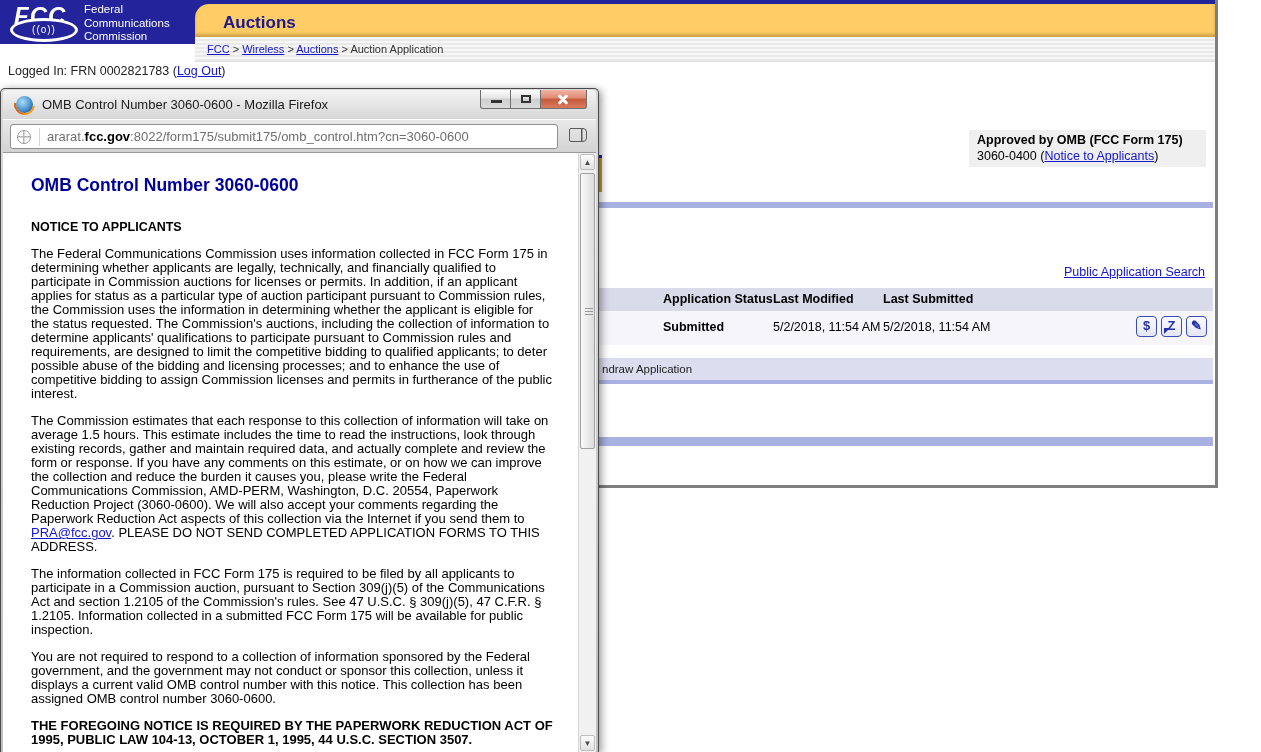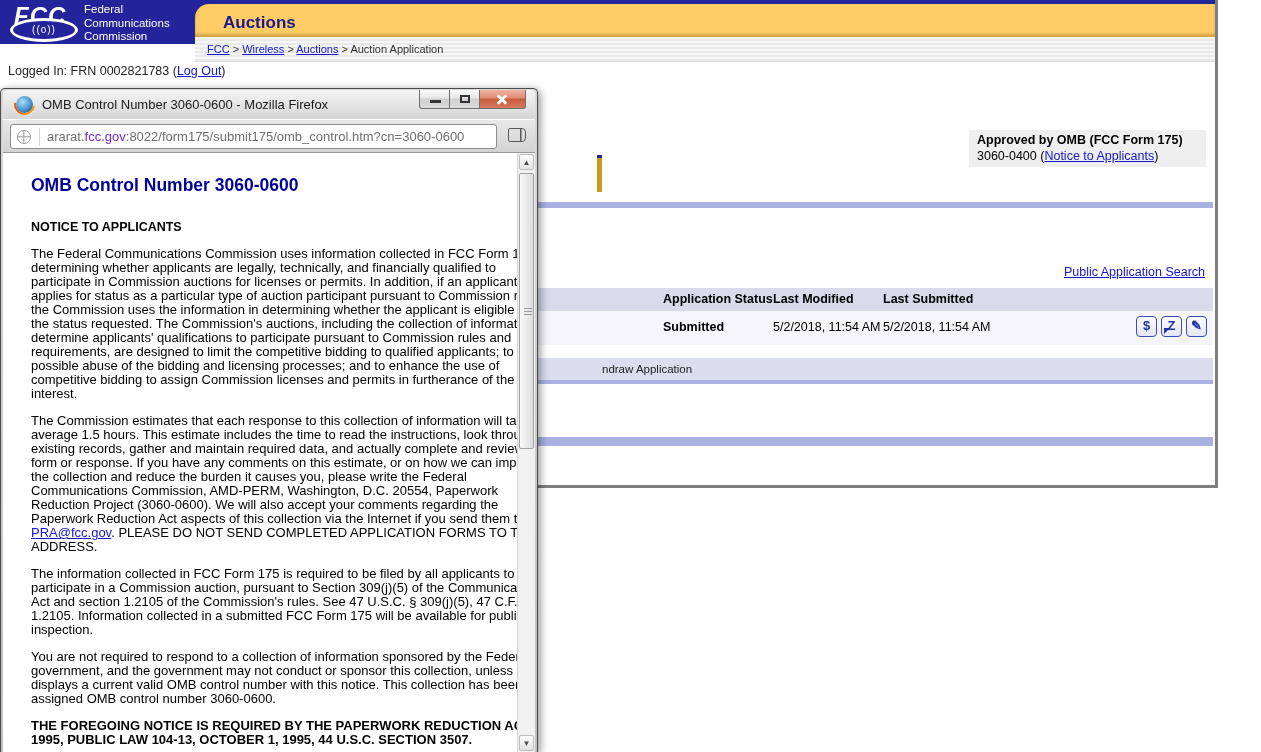--- a/index.html
+++ b/index.html
@@ -37,21 +37,21 @@
   .tbl-row .cell { position:absolute; top:9px; font-size:12.5px; }
   .col1 { left:655px;font-weight:bold; } .col2 { left:765px; } .col3 { left:875px; }
   .row-icons { position:absolute; top:5px; right:6px; display:flex; gap:4px; }
   .sq-icon { width:21px; height:21px; border:1.5px solid #3b4db0; border-radius:4px; background:linear-gradient(#fafaff,#e4e6f5); color:#2233aa; font-weight:bold; font-size:13px; text-align:center; line-height:18px; position:relative; cursor:pointer; }
   .icon-z::after { content:""; position:absolute; left:2px; bottom:2px; border-style:solid; border-width:6px 6px 0 0; border-color:#2233aa transparent transparent transparent; }
   .partial-bar { position:absolute; left:8px; top:358px; width:1205px; height:26px; background:#DCDEF0; border-bottom:4px solid #A8B1E1; }
   .partial-bar span { position:absolute; left:594px; top:5px; font-size:11.5px; color:#222; }
   .divider2 { position:absolute; left:8px; top:437px; width:1205px; height:9px; background:#A8B1E1; }
 
   
-  .ff-window { position:absolute; left:0; top:88px; width:538px; height:664px; z-index:10;
+  .ff-window { position:absolute; left:0; top:88px; width:599px; height:664px; z-index:10;
     background:linear-gradient(#d9d9d9,#bfbfbf); border:1px solid #4a4a4a; border-bottom:none; border-radius:5px 5px 0 0; box-shadow:2px 2px 8px rgba(0,0,0,.45); }
   .ff-titlebar { position:absolute; left:2px; right:2px; top:1px; height:29px; background:linear-gradient(#f4f4f4,#d6d6d6); border-radius:4px 4px 0 0; }
   .ff-icon { position:absolute; left:13px; top:6px; width:17px; height:17px; border-radius:50%;
     background:radial-gradient(circle at 38% 35%, #a8e0f7 0%, #4a90cf 55%, #205f9e 80%); }
   .ff-icon::after { content:""; position:absolute; left:-2px; top:-2px; width:17px; height:17px; border-radius:50%;
     border:2.5px solid transparent; border-left-color:#e66000; border-bottom-color:#ff9500; transform:rotate(-35deg); }
   .ff-title { position:absolute; left:39px; top:7px; font-size:13px; color:#1a1a1a; }
   .win-buttons { position:absolute; right:9px; top:0; display:flex; }
   .win-btn { height:19px; border:1px solid #6f6f6f; border-top:none; background:linear-gradient(#fdfdfd,#e5e5e5 45%,#cfcfcf 50%,#dcdcdc); position:relative; cursor:pointer; }
   .btn-min { width:31px; border-radius:0 0 0 3px; }
@@ -62,21 +62,21 @@
   .glyph-x1,.glyph-x2 { position:absolute; left:16px; top:4px; width:12px; height:3px; background:#fff; border-radius:1px; }
   .glyph-x1 { transform:translateY(4px) rotate(45deg); }
   .glyph-x2 { transform:translateY(4px) rotate(-45deg); }
 
   .ff-urlbar { position:absolute; left:2px; right:2px; top:30px; height:33px; background:linear-gradient(#e9e9e9,#d2d2d2); border-top:1px solid #fff; }
   .url-field { position:absolute; left:7px; top:4px; right:38px; height:25px; background:#fff; border:1px solid #8f8f8f; border-radius:3px; display:flex; align-items:center; padding-left:6px; }
   .globe-icon { width:14px; height:14px; border:1.5px solid #9a9a9a; border-radius:50%; flex:0 0 auto;
     background:linear-gradient(#b5b5b5,#b5b5b5) center/100% 1.5px no-repeat, linear-gradient(#b5b5b5,#b5b5b5) center/1.5px 100% no-repeat; }
   .url-sep { width:1px; height:18px; background:#d5d5d5; margin:0 7px 0 8px; }
   .url-text { font-size:13px; color:#6e6e6e; white-space:nowrap; overflow:hidden; }
-  .url-text .bold-domain { color:#6d28d9; font-weight:normal; }
+  .url-text .bold-domain { color:#000000; font-weight:bold; }
   .book-icon { position:absolute; right:9px; top:8px; width:18px; height:14px; border:1.5px solid #5a5a5a; border-radius:2px 4px 4px 2px;
     background:linear-gradient(#5a5a5a,#5a5a5a) 11px 0/1.5px 100% no-repeat; cursor:pointer; }
 
   .ff-content { position:absolute; left:2px; right:2px; top:63px; bottom:0; background:#fff; border-top:1px solid #9a9a9a; overflow:hidden; }
   .ff-scrollbar { position:absolute; right:0; top:0; bottom:0; width:18px; background:#f1f1f1; border-left:1px solid #d6d6d6; }
   .sb-btn { position:absolute; left:1px; right:1px; height:16px; text-align:center; font-size:8px; color:#4a4a4a; line-height:16px; background:linear-gradient(#fcfcfc,#e2e2e2); border:1px solid #bdbdbd; border-radius:2px; cursor:pointer; }
   .sb-up { top:1px; } .sb-down { bottom:1px; }
   .sb-thumb { position:absolute; left:1px; right:1px; top:20px; height:276px; background:linear-gradient(90deg,#fafafa,#dcdcdc); border:1px solid #a0a0a0; border-radius:2px; cursor:pointer; }
   .sb-grip { position:absolute; left:4px; top:50%; width:8px; height:7px; margin-top:-3px;
     background:repeating-linear-gradient(#9a9a9a 0 1px, transparent 1px 3px); }

